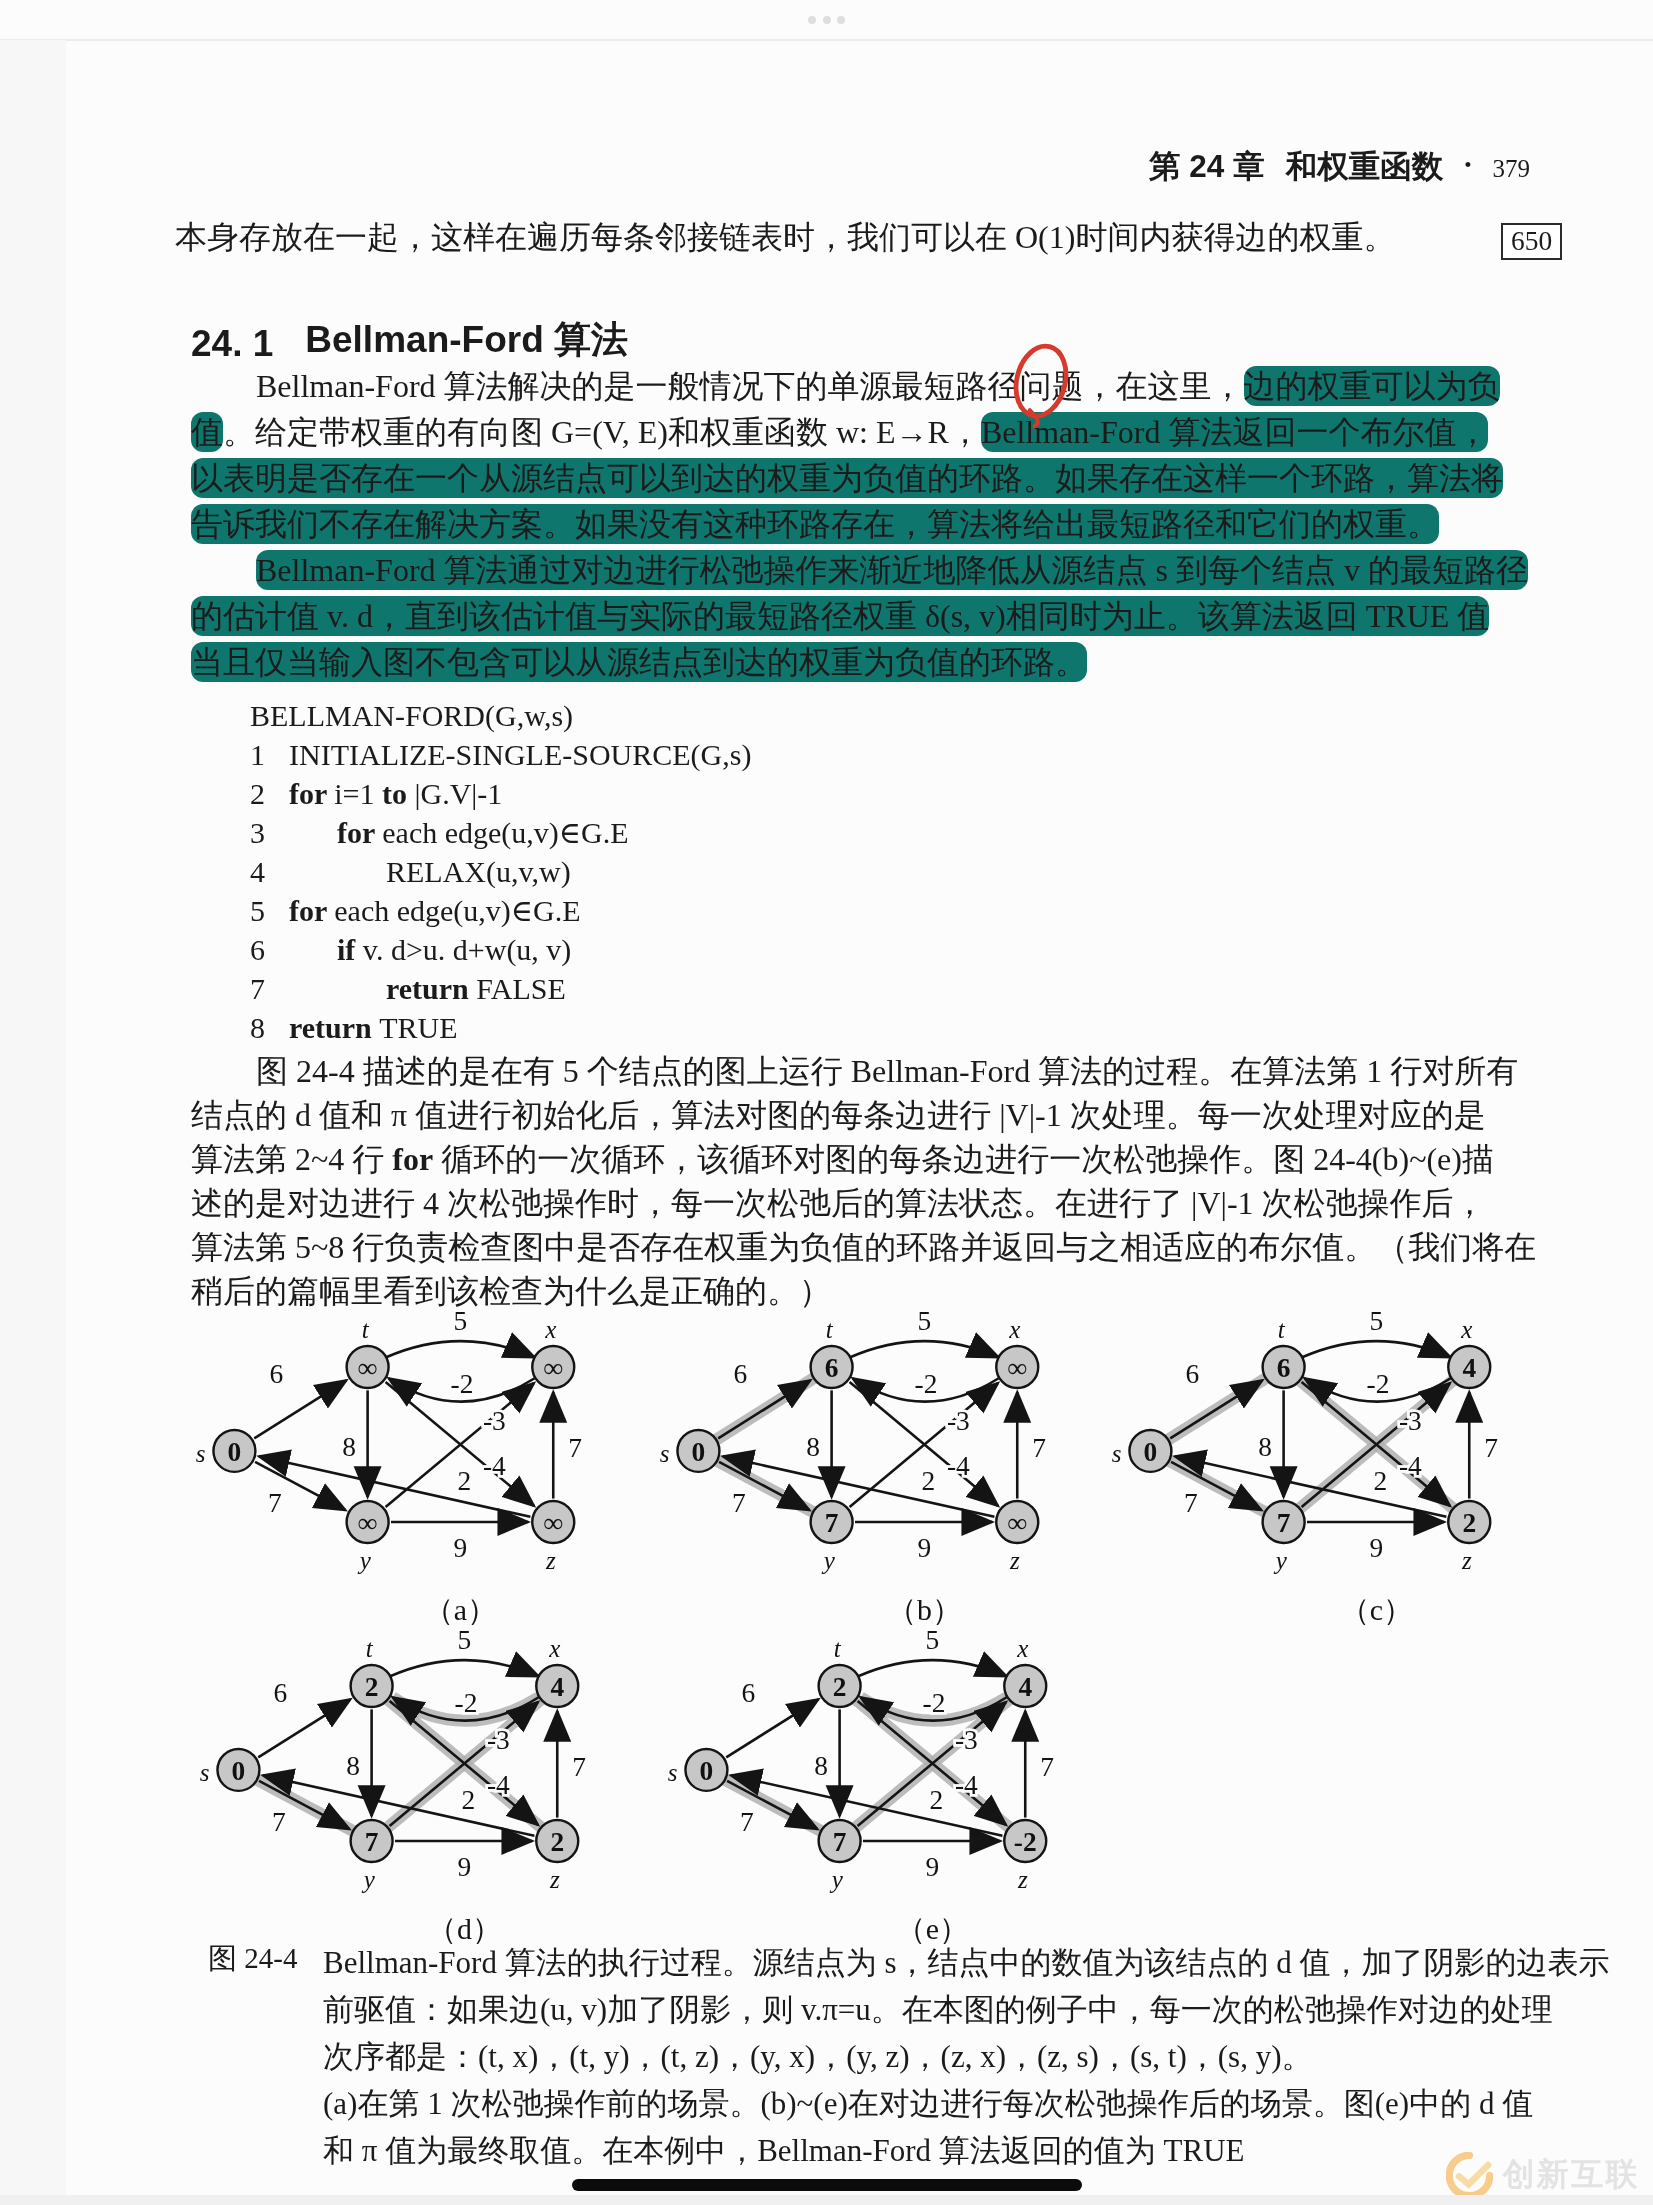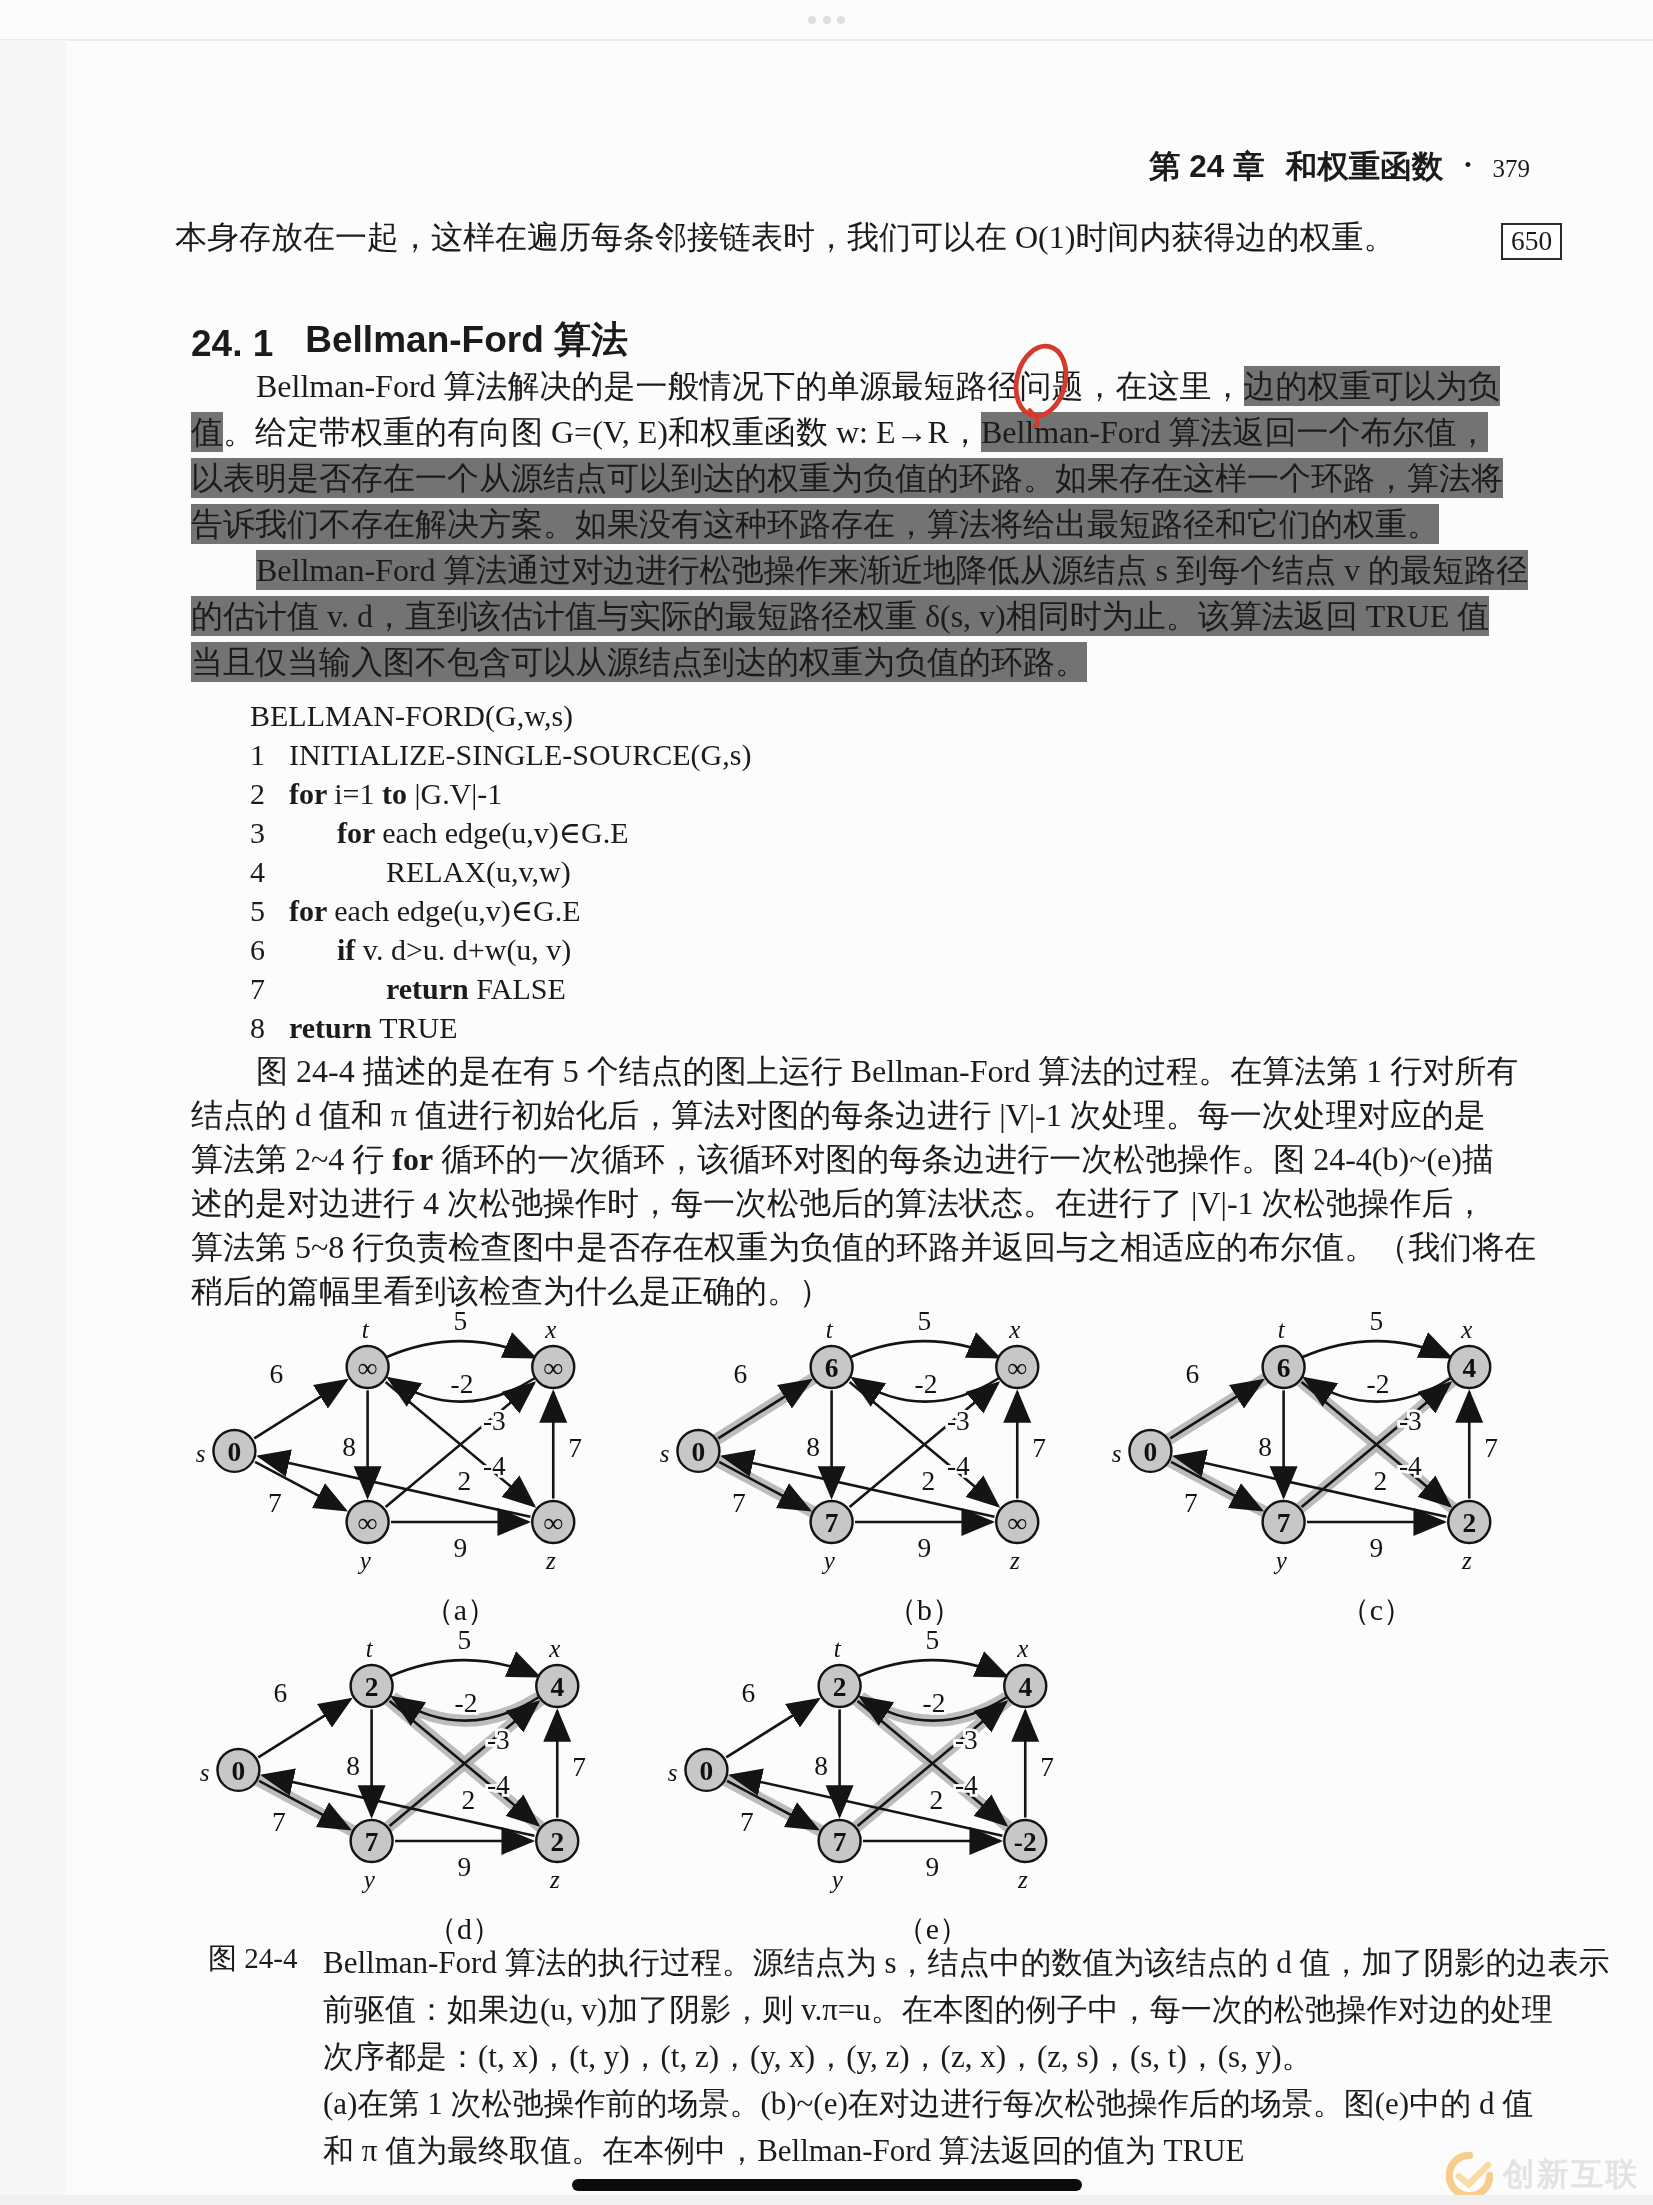--- a/index.html
+++ b/index.html
@@ -20,21 +20,21 @@
   .margin-ref{position:absolute;left:1501px;top:223px;border:2.4px solid #2b2b2b;font-size:27.4px;
               padding:0.8px 8px;background:#fff;}
   
   .h2{position:absolute;left:191px;top:315px;font-family:"Liberation Sans",sans-serif;
       font-weight:bold;font-size:37px;display:flex;gap:32px;align-items:flex-end;}
   
   .para{position:absolute;left:191px;width:1364px;}
   .para .line{height:46px;line-height:46px;font-size:32px;white-space:pre;}
   #p3 .line{height:44px;line-height:44px;}
   .line.ind{padding-left:65px;}
-  .hl{background:#737373;padding:2.4px 0;}
+  .hl{background:#0f766e;padding:2.4px 0;border-radius:12px;}
   b.kw{font-weight:bold;text-align:right;}
   
   .pseudo{position:absolute;left:250px;top:696px;font-size:30px;}
   .pseudo .pl{height:39px;line-height:39px;display:flex;white-space:pre;}
   .pseudo .no{width:39px;}
   .pseudo .i1{padding-left:48px;}
   .pseudo .i2{padding-left:97px;}
   
   .graph{position:absolute;width:452px;height:319px;}
   

